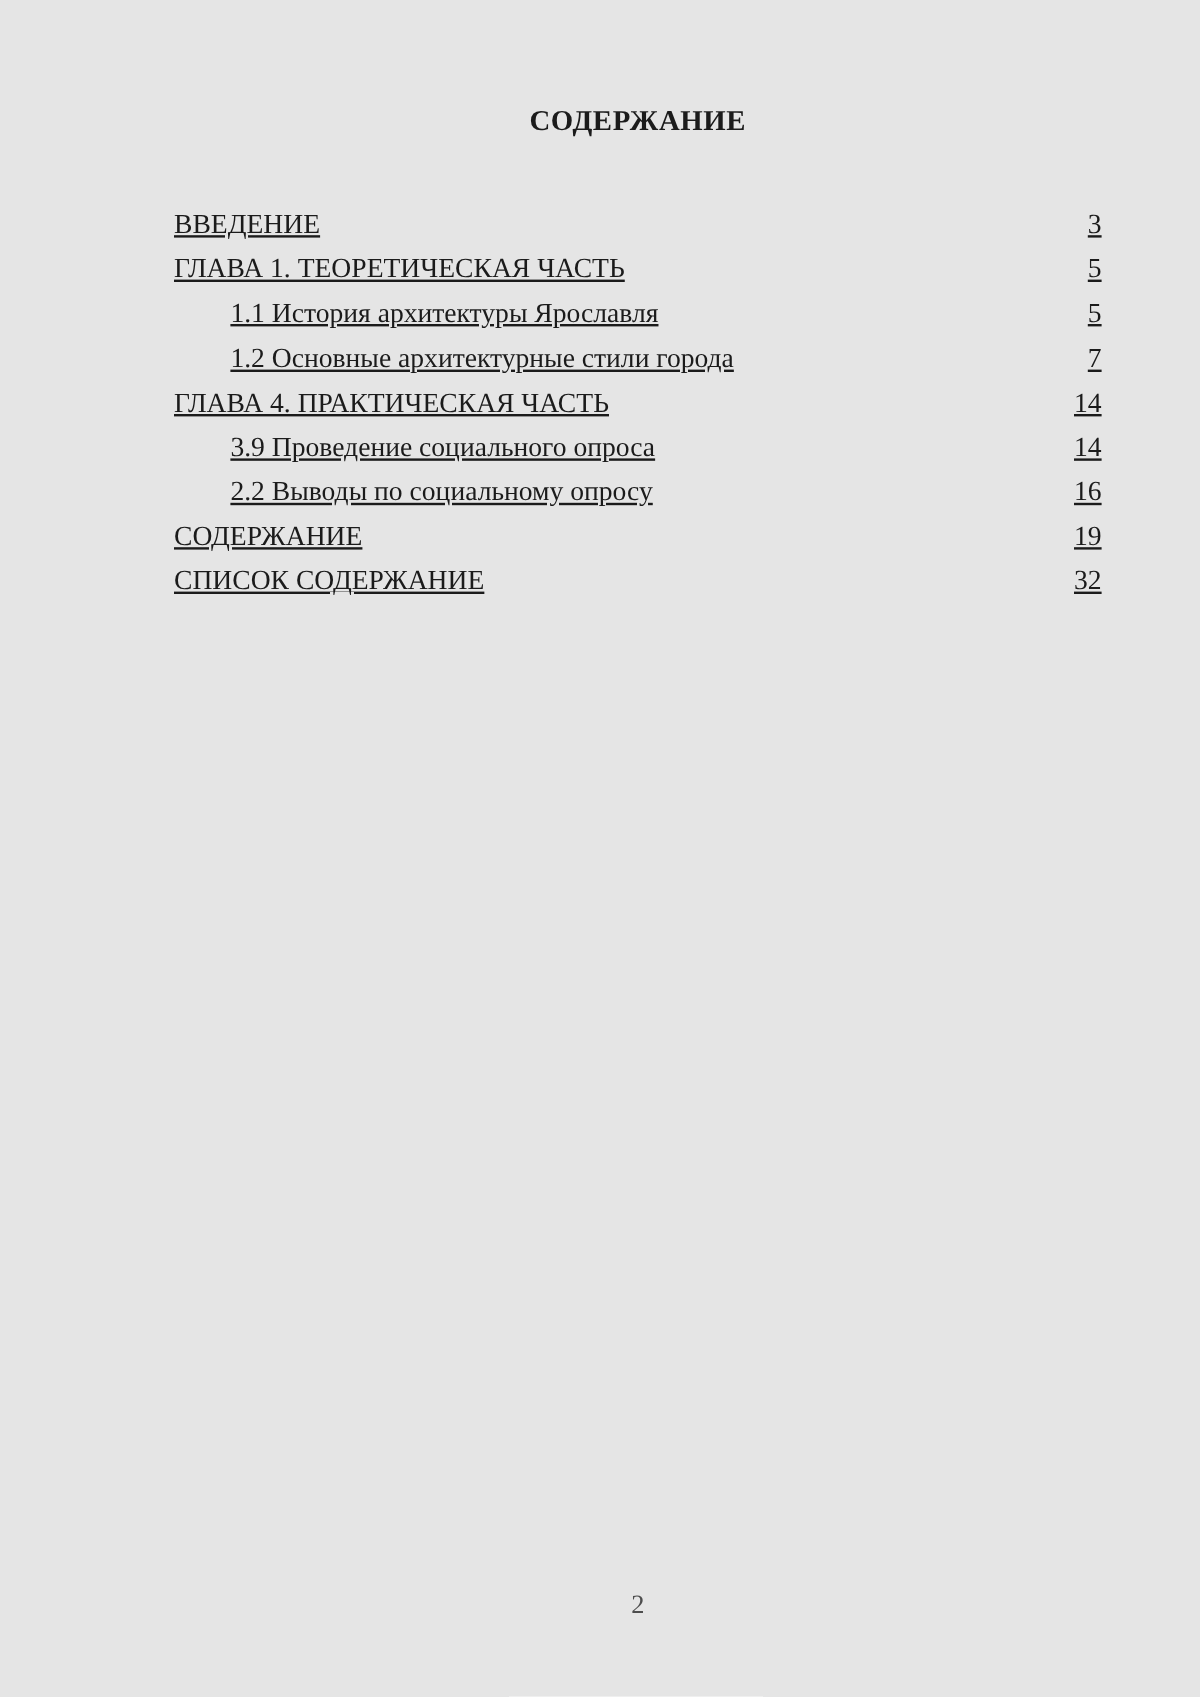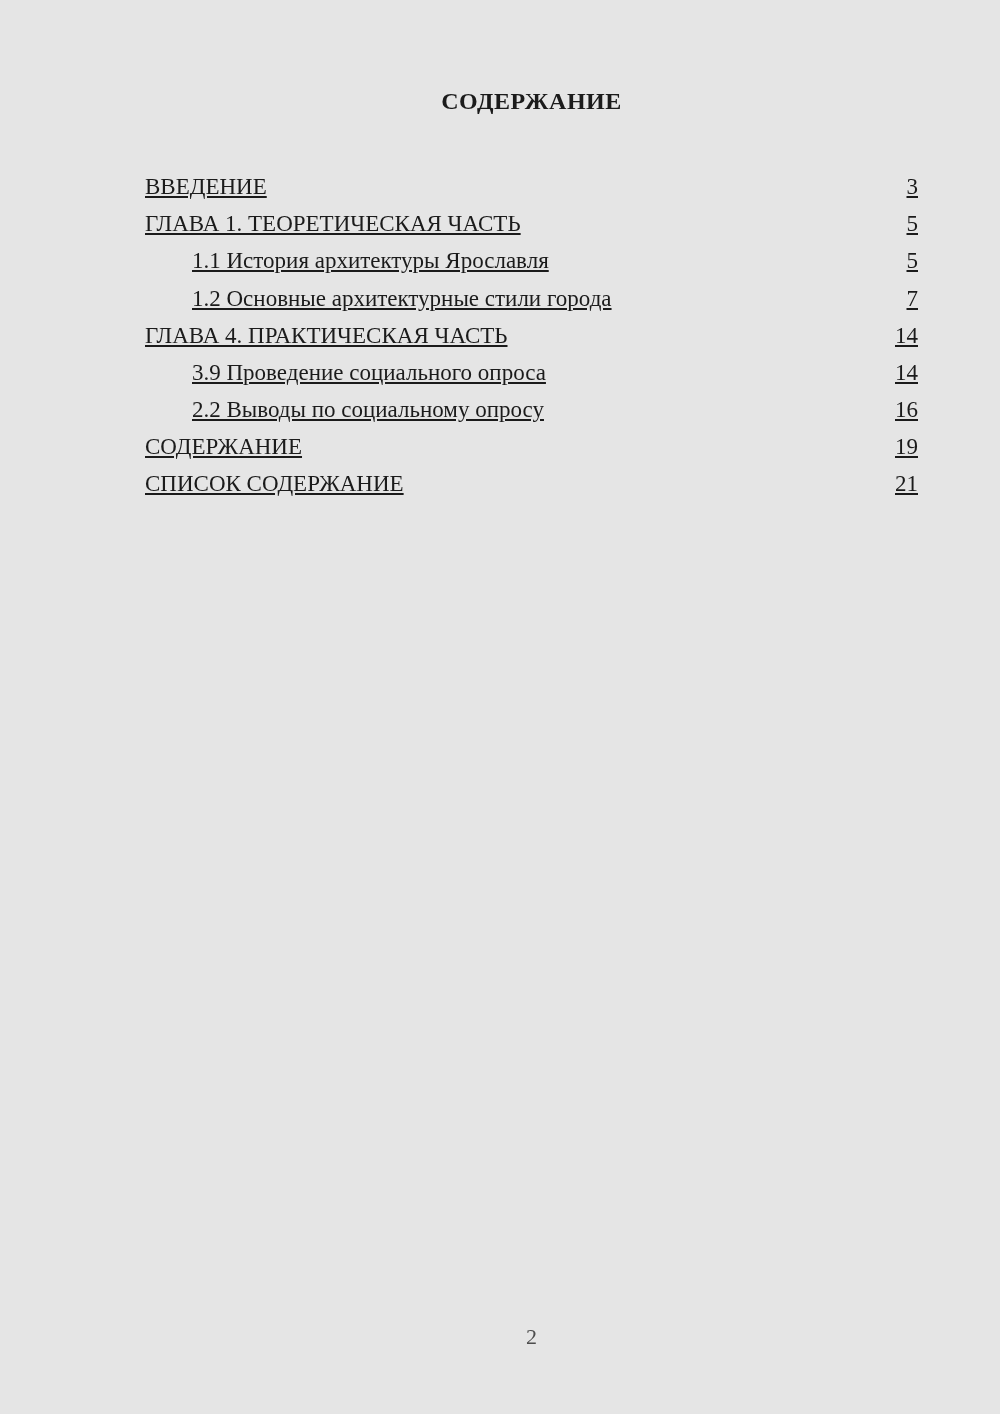--- a/index.html
+++ b/index.html
@@ -109,17 +109,17 @@
     <span class="toc-page">16</span>
   </div>
 
   <div class="toc-row level-0">
     <span class="toc-label">СОДЕРЖАНИЕ</span>
     <span class="toc-page">19</span>
   </div>
 
   <div class="toc-row level-0">
     <span class="toc-label">СПИСОК СОДЕРЖАНИЕ</span>
-    <span class="toc-page">21</span>
+    <span class="toc-page">32</span>
   </div>
 </div>
   <div class="footer-page-number">2</div>
 </div>
 
 </body></html>

